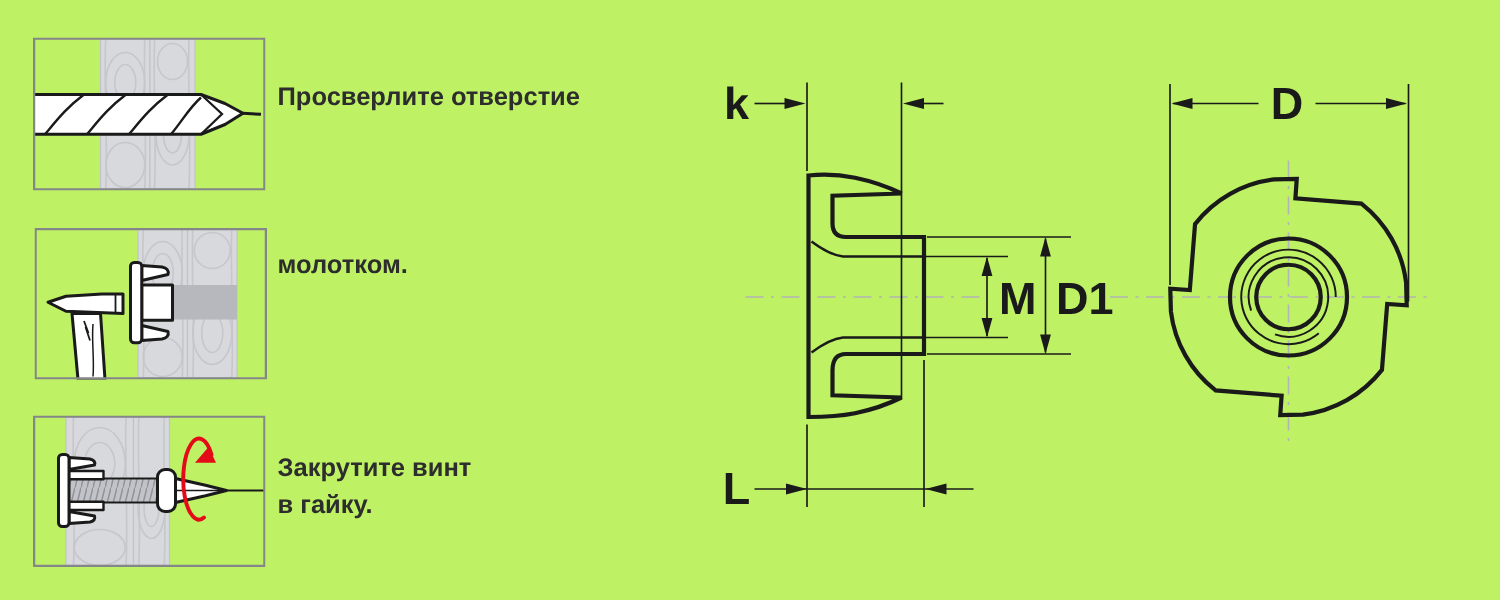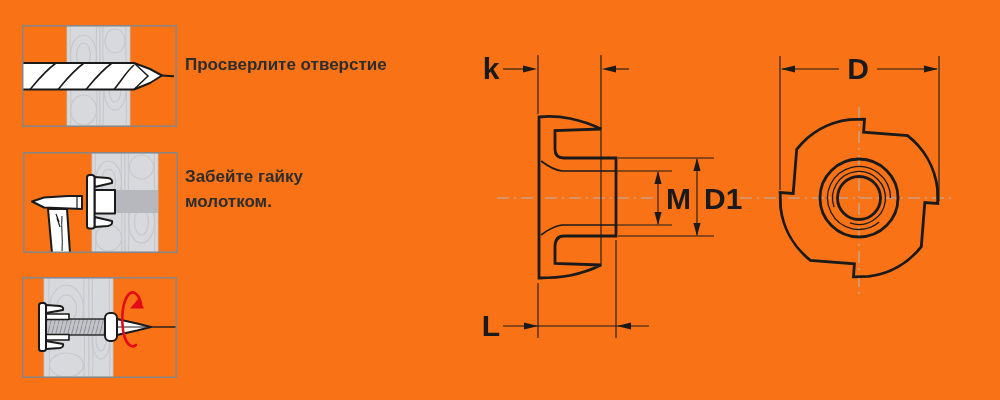--- a/index.html
+++ b/index.html
@@ -1,16 +1,16 @@
 <!DOCTYPE html>
 <html><head>
 <meta charset="utf-8">
 <style>
   html,body{margin:0;padding:0;background:#ffffff;}
-  .page{position:relative;width:1000px;height:400px;background:#f97316;overflow:hidden;
+  .page{position:relative;width:1000px;height:400px;background:#bef264;overflow:hidden;
         font-family:"Liberation Sans",sans-serif;}
   .stepbox{position:absolute;}
   .caption{position:absolute;left:185px;width:235px;color:#2d2d2d;
            font-size:17px;line-height:25px;font-weight:600;}
   .drawing{position:absolute;left:430px;top:0;}
   svg text{font-family:"Liberation Sans",sans-serif;font-weight:600;font-size:30px;fill:#1a1a1a;}
   .outline{fill:none;stroke:#1a1a1a;stroke-width:2.8px;stroke-linejoin:miter;}
   .thin{fill:none;stroke:#1a1a1a;stroke-width:1.1px;}
   .thread{fill:none;stroke:#1a1a1a;stroke-width:1.6px;}
   .cl{fill:none;stroke:#b3b4b8;stroke-width:1.1px;stroke-dasharray:12 5 2 5;}
@@ -83,21 +83,20 @@
     <g>
       <path class="pictline" d="M9,49.5 L21,45.5 L45,44 L59,44 L59,57 L21,55.5 Z"></path>
       <line x1="54" y1="44.3" x2="54" y2="56.7" stroke="#1a1a1a" stroke-width="1.2"></line>
       <path class="pictline" d="M25,57 L44,57 L47,101 L29,101 Z"></path>
       <path d="M33,62 L36,70 L34,66 L37,75" fill="none" stroke="#1a1a1a" stroke-width="1.2"></path>
       <path d="M39,64 C38,75 40,88 39,99" fill="none" stroke="#1a1a1a" stroke-width="1"></path>
     </g>
     <rect x="0.75" y="0.75" width="153.5" height="99.5" fill="none" stroke="#85868a" stroke-width="1.5"></rect>
   </svg>
   <div class="caption" style="top:164px">
-    <div>Забейте гайку</div>
     <div>молотком.</div>
   </div>
 
   <svg class="stepbox" style="left:22px;top:277px" width="155" height="101" viewBox="0 0 155 101">
     <defs>
       <pattern id="thr" width="4" height="16" patternUnits="userSpaceOnUse">
         <rect width="4" height="16" fill="#c2c3c8"></rect>
         <path d="M0,16 L4,0" stroke="#8f9096" stroke-width="1"></path>
       </pattern>
     </defs>
@@ -127,20 +126,24 @@
       <path class="pictline" d="M95,42 L115,46.5 L129,50 L115,53.5 L95,58 Z"></path>
       <line x1="95" y1="50" x2="127" y2="50" stroke="#1a1a1a" stroke-width="1"></line>
       <line x1="129" y1="50" x2="154" y2="50" stroke="#1a1a1a" stroke-width="1.4"></line>
     </g>
     <g>
       <path d="M114,68 A10.5,27 0 1 1 119,26" fill="none" stroke="#e30b17" stroke-width="2.6" stroke-linecap="round"></path>
       <polygon points="108,31.5 117,21 122,31.5" fill="#e30b17"></polygon>
     </g>
     <rect x="0.75" y="0.75" width="153.5" height="99.5" fill="none" stroke="#85868a" stroke-width="1.5"></rect>
   </svg>
+  <div class="caption" style="top:299px">
+    <div>Закрутите винт</div>
+    <div>в гайку.</div>
+  </div>
 
   <svg class="drawing" width="570" height="400" viewBox="430 0 570 400">
 
     <line class="cl" x1="497" y1="198" x2="654" y2="198"></line>
     <line class="cl" x1="740" y1="198" x2="951" y2="198"></line>
     <line class="cl" x1="859" y1="107" x2="859" y2="296"></line>
 
     <g>
       <path class="outline" d="M539,278 L539,117 C548,116 560,116.5 570,118.5 C582,121 594,125.5 601,129
                L555,130.5 L555,149 Q555,158 564,158 L616,158 L616,236 L564,236 Q555,236 555,247

